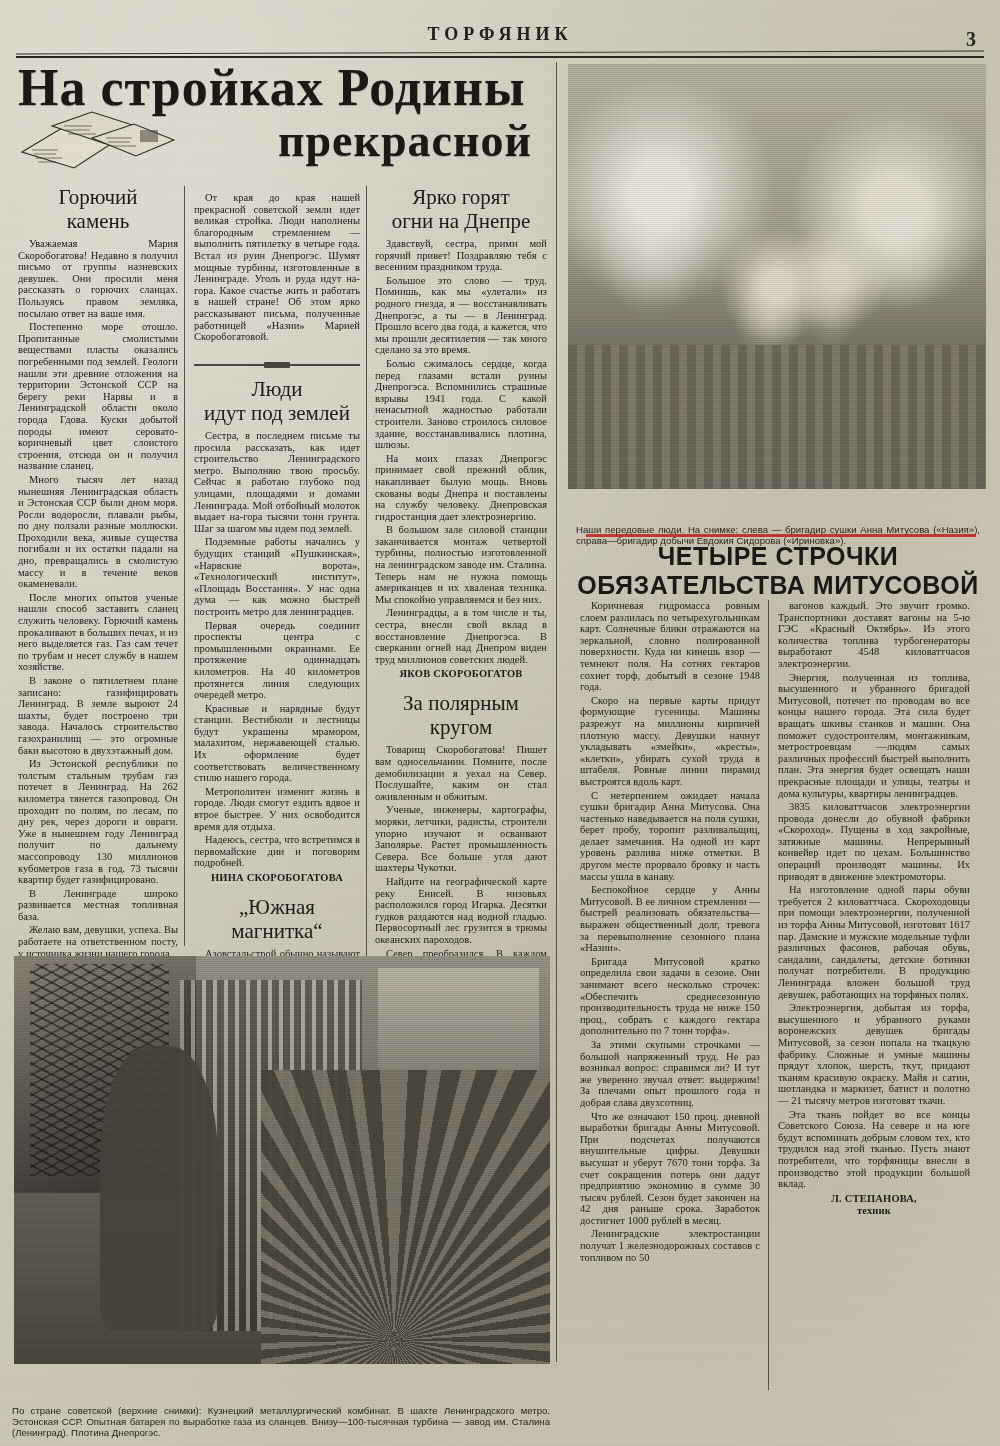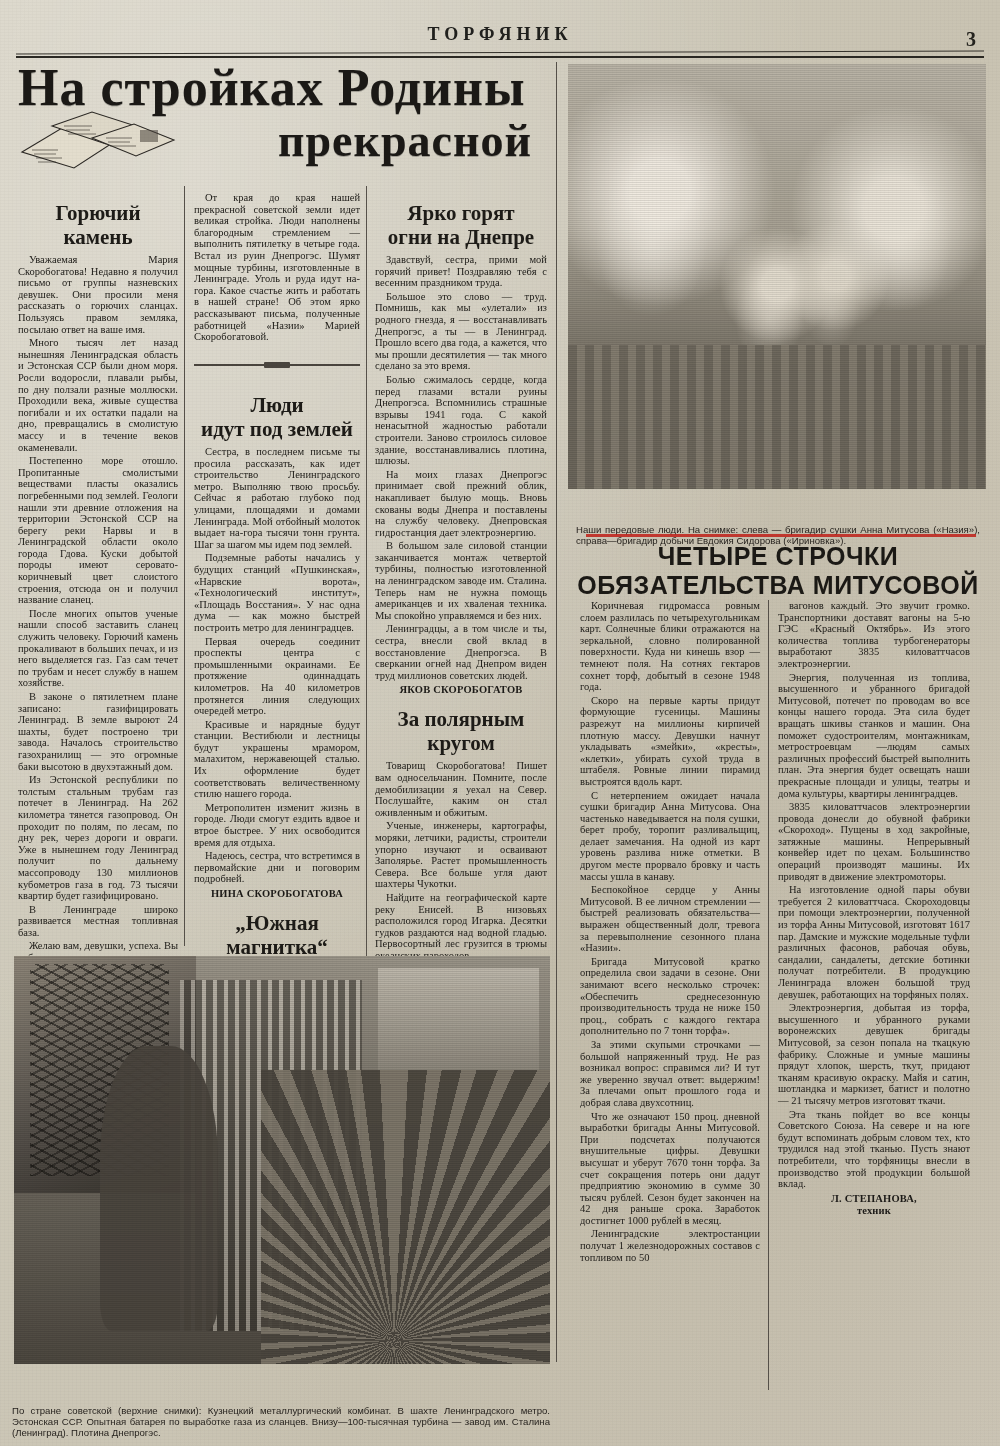--- a/index.html
+++ b/index.html
@@ -79,22 +79,22 @@
   }
   .sig{
     font-weight:bold;font-size:10.5px;line-height:12px;
     text-align:center;margin-top:3px;letter-spacing:.2px;
   }
   .sig.right{}
   .sig.left{text-align:left;}
 
   h2.art{
     font-family:"Liberation Serif",serif;
-    font-weight:bold;color:#1d1b17;
-    text-align:center;margin:16px 0 5px 0;
+    font-weight:normal;color:#1d1b17;
+    text-align:center;margin:0 0 5px 0;
     line-height:1.12;
   }
   h2.art.s1{font-size:21px;}
 
   .vrule{position:absolute;border-left:1px solid #56514a;}
   .orn{position:absolute;height:6px;}
   .orn:before{
     content:"";position:absolute;left:0;right:0;top:2px;
     border-top:2px solid #4a453e;
   }
@@ -231,22 +231,22 @@
     </g>
     <rect x="122" y="22" width="18" height="12" fill="#4a443c" opacity=".55"></rect>
   </svg>
 
   <div class="col" style="left:18px;top:186px;width:160px;">
     <h2 class="art s1">
       <span>Горючий</span><br>
       <span>камень</span>
     </h2>
     <p>Уважаемая Мария Скоробогатова! Недавно я получил письмо от группы назневских девушек. Они просили меня рассказать о горючих сланцах. Пользуясь правом земляка, посылаю ответ на ваше имя.</p>
+    <p>Постепенно море отошло. Пропитанные смолистыми веществами пласты оказались погребенными под землей. Геологи нашли эти древние отложения на территории Эстонской ССР на берегу реки Нарвы и в Ленинградской области около города Гдова. Куски добытой породы имеют серовато-коричневый цвет слоистого строения, отсюда он и получил название сланец.</p>
     <p>Много тысяч лет назад нынешняя Ленинградская область и Эстонская ССР были дном моря. Росли водоросли, плавали рыбы, по дну ползали разные моллюски. Проходили века, живые существа погибали и их остатки падали на дно, превращались в смолистую массу и в течение веков окаменевали.</p>
-    <p>Постепенно море отошло. Пропитанные смолистыми веществами пласты оказались погребенными под землей. Геологи нашли эти древние отложения на территории Эстонской ССР на берегу реки Нарвы и в Ленинградской области около города Гдова. Куски добытой породы имеют серовато-коричневый цвет слоистого строения, отсюда он и получил название сланец.</p>
     <p>После многих опытов ученые нашли способ заставить сланец служить человеку. Горючий камень прокаливают в больших печах, и из него выделяется газ. Газ сам течет по трубам и несет службу в нашем хозяйстве.</p>
     <p>В законе о пятилетнем плане записано: газифицировать Ленинград. В земле выроют 24 шахты, будет построено три завода. Началось строительство газохранилищ — это огромные баки высотою в двухэтажный дом.</p>
     <p>Из Эстонской республики по толстым стальным трубам газ потечет в Ленинград. На 262 километра тянется газопровод. Он проходит по полям, по лесам, по дну рек, через дороги и овраги. Уже в нынешнем году Ленинград получит по дальнему массопроводу 130 миллионов кубометров газа в год. 73 тысячи квартир будет газифицировано.</p>
     <p>В Ленинграде широко развивается местная топливная база.</p>
     <p>Желаю вам, девушки, успеха. Вы работаете на ответственном посту, у источника жизни нашего города.</p>
     <div class="sig">Инженер А. СИБИРЦЕВ</div>
   </div>
 
   <div class="vrule" style="left:184px;top:186px;height:760px;"></div>
 
@@ -328,21 +328,21 @@
     <p>Беспокойное сердце у Анны Митусовой. В ее личном стремлении — быстрей реализовать обязательства—выражен общественный долг, тревога за перевыполнение сезонного плана «Назии».</p>
     <p>Бригада Митусовой кратко определила свои задачи в сезоне. Они занимают всего несколько строчек: «Обеспечить среднесезонную производительность труда не ниже 150 проц., собрать с каждого гектара дополнительно по 7 тонн торфа».</p>
     <p>За этими скупыми строчками — большой напряженный труд. Не раз возникал вопрос: справимся ли? И тут же уверенно звучал ответ: выдержим! За плечами опыт прошлого года и добрая слава двухсотниц.</p>
     <p>Что же означают 150 проц. дневной выработки бригады Анны Митусовой. При подсчетах получаются внушительные цифры. Девушки высушат и уберут 7670 тонн торфа. За счет сокращения потерь они дадут предприятию экономию в сумме 30 тысяч рублей. Сезон будет закончен на 42 дня раньше срока. Заработок достигнет 1000 рублей в месяц.</p>
     <p>Ленинградские электростанции получат 1 железнодорожных составов с топливом по 50</p>
   </div>
 
   <div class="vrule" style="left:768px;top:600px;height:790px;"></div>
 
   <div class="col" style="left:778px;top:600px;width:192px;">
-    <p>вагонов каждый. Это звучит громко. Транспортники доставят вагоны на 5-ю ГЭС «Красный Октябрь». Из этого количества топлива турбогенераторы выработают 3835 киловаттчасов электроэнергии.</p>
+    <p>вагонов каждый. Это звучит громко. Транспортники доставят вагоны на 5-ю ГЭС «Красный Октябрь». Из этого количества топлива турбогенераторы выработают 4548 киловаттчасов электроэнергии.</p>
     <p>Энергия, полученная из топлива, высушенного и убранного бригадой Митусовой, потечет по проводам во все концы нашего города. Эта сила будет вращать шкивы станков и машин. Она поможет судостроителям, монтажникам, метростроевцам —людям самых различных профессий быстрей выполнить план. Эта энергия будет освещать наши прекрасные площади и улицы, театры и дома культуры, квартиры ленинградцев.</p>
     <p>3835 киловаттчасов электроэнергии провода донесли до обувной фабрики «Скороход». Пущены в ход закройные, затяжные машины. Непрерывный конвейер идет по цехам. Большинство операций производят машины. Их приводят в движение электромоторы.</p>
     <p>На изготовление одной пары обуви требуется 2 киловаттчаса. Скороходовцы при помощи электроэнергии, полученной из торфа Анны Митусовой, изготовят 1617 пар. Дамские и мужские модельные туфли различных фасонов, рабочая обувь, сандалии, сандалеты, детские ботинки получат потребители. В продукцию Ленинграда вложен большой труд девушек, работающих на торфяных полях.</p>
     <p>Электроэнергия, добытая из торфа, высушенного и убранного руками воронежских девушек бригады Митусовой, за сезон попала на ткацкую фабрику. Сложные и умные машины прядут хлопок, шерсть, ткут, придают тканям красивую окраску. Майя и сатин, шотландка и маркизет, батист и полотно — 21 тысячу метров изготовят ткачи.</p>
     <p>Эта ткань пойдет во все концы Советского Союза. На севере и на юге будут вспоминать добрым словом тех, кто трудился над этой тканью. Пусть знают потребители, что торфяницы внесли в производство этой продукции большой вклад.</p>
     <div class="sig right">Л. СТЕПАНОВА,</div>
     <div class="sig right" style="margin-top:0;">техник</div>
   </div>
 
   <div class="photo" id="photo-montage" style="left:14px;top:956px;width:536px;height:408px;">

